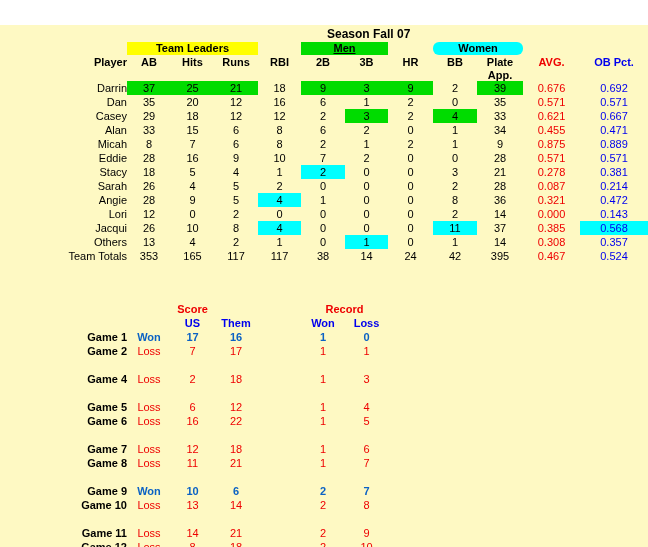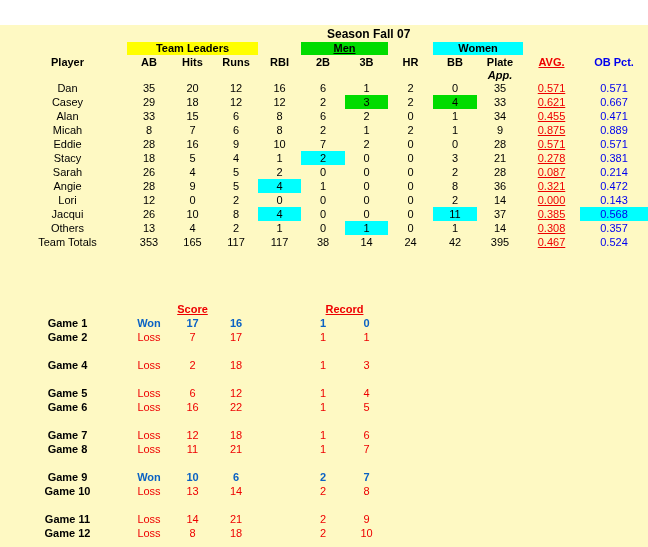--- a/index.html
+++ b/index.html
@@ -6,29 +6,29 @@
   .sheet {
     position:relative; width:648px; height:547px; background:#fef9c3;
     font-family:"Liberation Sans", sans-serif; font-size:11px; color:#000;
     overflow:hidden;
     margin-top:25px;
   }
   .title { position:absolute; top:2px; left:327px; font-weight:bold; font-size:12px; white-space:nowrap; }
   table { border-collapse:collapse; table-layout:fixed; border-spacing:0; }
   td { padding:0; height:14px; line-height:14px; text-align:center; white-space:nowrap; overflow:visible; font-size:11px; }
   tr.bands-row td { height:13px; line-height:13px; }
-  tr.app-row td { height:12px; line-height:12px;font-style:italic; }
-  td.name { text-align:center; padding-left:8px; }
+  tr.app-row td { height:12px; line-height:12px; }
+  td.name { text-align:right; padding-left:8px; }
   .bold { font-weight:bold; }
-  .red  { color:#ee0000;text-decoration:underline; }
+  .red  { color:#ee0000; }
   .blue { color:#0000ee; }
   .band { font-weight:bold; color:#000; }
   .band-yellow { background:#ffff00; }
   .band-green  { background:#00dc00;text-decoration:underline; }
-  .band-cyan   { background:#00ffff; }
+  .band-cyan   { background:#00ffff;border-radius:6px; }
   .hl-g { background:#00dc00; }
   .hl-c { background:#00ffff; }
   .win  { color:#0b62c4; font-weight:bold; }
   .loss { color:#ee0000; }
   #stats-table { position:absolute; top:17px; left:0; }
   #games-table { position:absolute; top:277px; left:0; }
   tr.spacer td { height:14px; }
 </style>
 </head>
 <body>
@@ -78,20 +78,34 @@
         <td class="blue">OB Pct.</td>
       </tr>
       <tr class="app-row bold">
         <td colspan="9"></td>
         <td>App.</td>
         <td colspan="2"></td>
       </tr>
     </tbody>
     <tbody id="stats-body">
         <tr>
+          <td class="name">Darrin</td>
+          <td class="hl-g">37</td>
+          <td class="hl-g">25</td>
+          <td class="hl-g">21</td>
+          <td>18</td>
+          <td class="hl-g">9</td>
+          <td class="hl-g">3</td>
+          <td class="hl-g">9</td>
+          <td>2</td>
+          <td class="hl-g">39</td>
+          <td class="red">0.676</td>
+          <td class="blue">0.692</td>
+        </tr>
+        <tr>
           <td class="name">Dan</td>
           <td>35</td>
           <td>20</td>
           <td>12</td>
           <td>16</td>
           <td>6</td>
           <td>1</td>
           <td>2</td>
           <td>0</td>
           <td>35</td>
@@ -269,20 +283,30 @@
     <tbody>
       <tr>
         <td></td>
         <td></td>
         <td class="red bold">Score</td>
         <td></td>
         <td></td>
         <td colspan="2" class="red bold">Record</td>
         <td></td>
       </tr>
+      <tr>
+        <td></td>
+        <td></td>
+        <td class="blue bold">US</td>
+        <td class="blue bold">Them</td>
+        <td></td>
+        <td class="blue bold">Won</td>
+        <td class="blue bold">Loss</td>
+        <td></td>
+      </tr>
     </tbody>
     <tbody id="games-body">
         <tr>
           <td class="name bold">Game 1</td>
           <td class="win">Won</td>
           <td class="win">17</td>
           <td class="win">16</td>
           <td></td>
           <td class="win">1</td>
           <td class="win">0</td>

